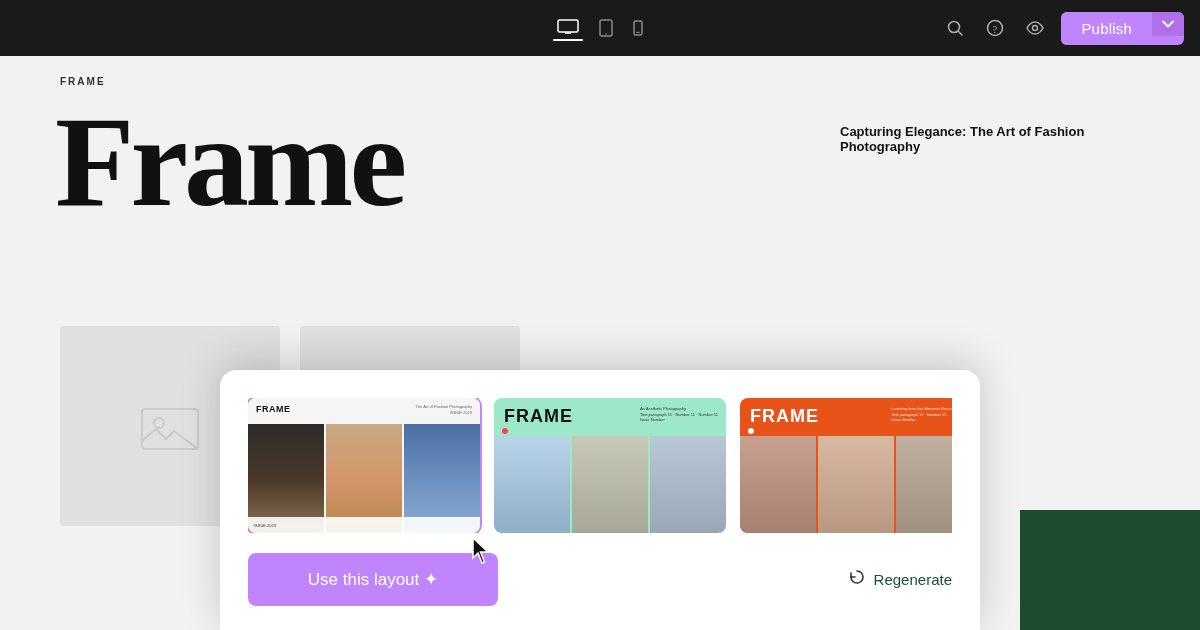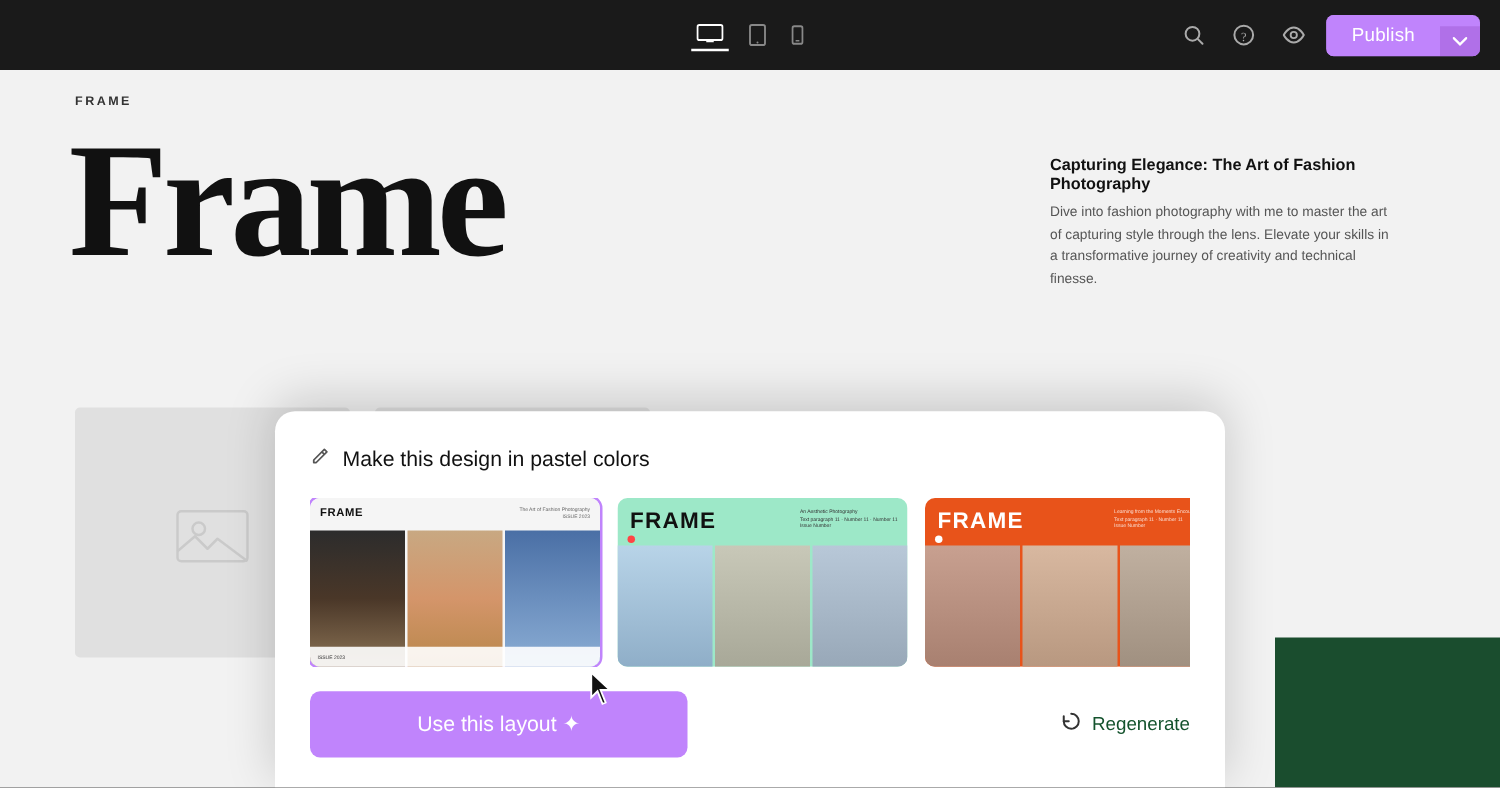--- a/index.html
+++ b/index.html
@@ -64,21 +64,21 @@
       width: 28px;
       height: 28px;
       display: flex;
       align-items: center;
       justify-content: center;
       font-size: 16px;
     }
 
     .publish-btn-group {
       display: flex;
-      align-items: flex-end;
+      align-items: flex-start;
       background: #c084fc;
       border-radius: 6px;
       overflow: hidden;
     }
 
     .publish-btn {
       background: #c084fc;
       color: #fff;
       border: none;
       padding: 8px 20px;
@@ -258,21 +258,21 @@
       color: #fff;
       border: none;
       border-radius: 8px;
       padding: 16px 40px;
       font-size: 17px;
       font-weight: 500;
       cursor: pointer;
       display: flex;
       align-items: center;
       gap: 8px;
-      width: 302px;
+      width: 250px;
       justify-content: center;
     }
 
     .regenerate-btn {
       display: flex;
       align-items: center;
       gap: 8px;
       font-size: 15px;
       color: #14532d;
       cursor: pointer;
@@ -501,21 +501,20 @@
 </div>
 
 <div class="main-area">
 
   <div class="frame-label">FRAME</div>
 
   <div class="frame-title">Frame</div>
 
   <div class="side-content">
     <div class="side-content-title">Capturing Elegance: The Art of Fashion Photography</div>
-    <div class="side-content-text">Dive into fashion photography with me to master the art of capturing style through the lens. Elevate your skills in a transformative journey of creativity and technical finesse.</div>
   </div>
 
   <div class="img-placeholder placeholder-1">
     <svg width="60" height="50" viewBox="0 0 60 50" fill="none">
       <rect x="2" y="8" width="56" height="40" rx="3" stroke="#aaa" stroke-width="2" fill="none"></rect>
       <circle cx="19" cy="22" r="5" stroke="#aaa" stroke-width="2" fill="none"></circle>
       <path d="M2 40l14-12 10 10 8-8 24 18" stroke="#aaa" stroke-width="2" stroke-linejoin="round" fill="none"></path>
     </svg>
   </div>
 
@@ -524,29 +523,20 @@
       <rect x="2" y="8" width="56" height="40" rx="3" stroke="#aaa" stroke-width="2" fill="none"></rect>
       <circle cx="19" cy="22" r="5" stroke="#aaa" stroke-width="2" fill="none"></circle>
       <path d="M2 40l14-12 10 10 8-8 24 18" stroke="#aaa" stroke-width="2" stroke-linejoin="round" fill="none"></path>
     </svg>
   </div>
 
   <div class="dark-green-bg"></div>
 
   <div class="modal-card">
 
-    <div class="modal-header">
-      <span class="modal-pencil-icon">
-        <svg width="16" height="16" viewBox="0 0 16 16" fill="none">
-          <path d="M11.5 2.5l2 2L5 13H3v-2L11.5 2.5z" stroke="#555" stroke-width="1.4" fill="none" stroke-linejoin="round"></path>
-          <line x1="9.5" y1="4.5" x2="11.5" y2="6.5" stroke="#555" stroke-width="1.4"></line>
-        </svg>
-      </span>
-      <span class="modal-title">Make this design in pastel colors</span>
-    </div>
 
     <div class="layout-previews">
 
       <div class="layout-preview selected">
         <div class="preview-card-inner">
           <div class="p1-bg"></div>
           <div class="p1-top">
             <div class="p1-frame-text">FRAME</div>
             <div class="p1-right-text">The Art of Fashion Photography<br>ISSUE 2023</div>
           </div>

